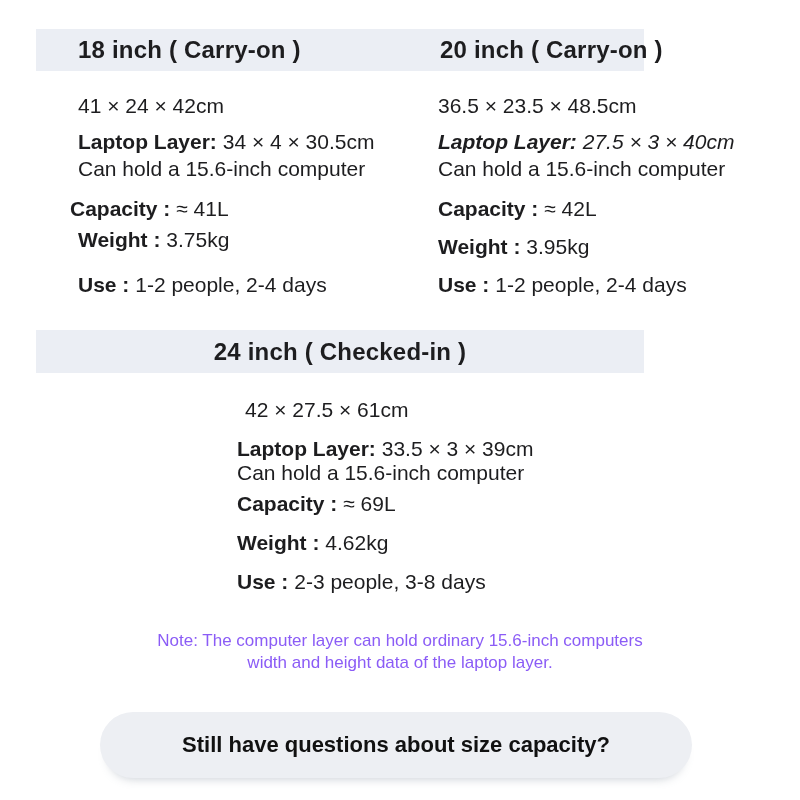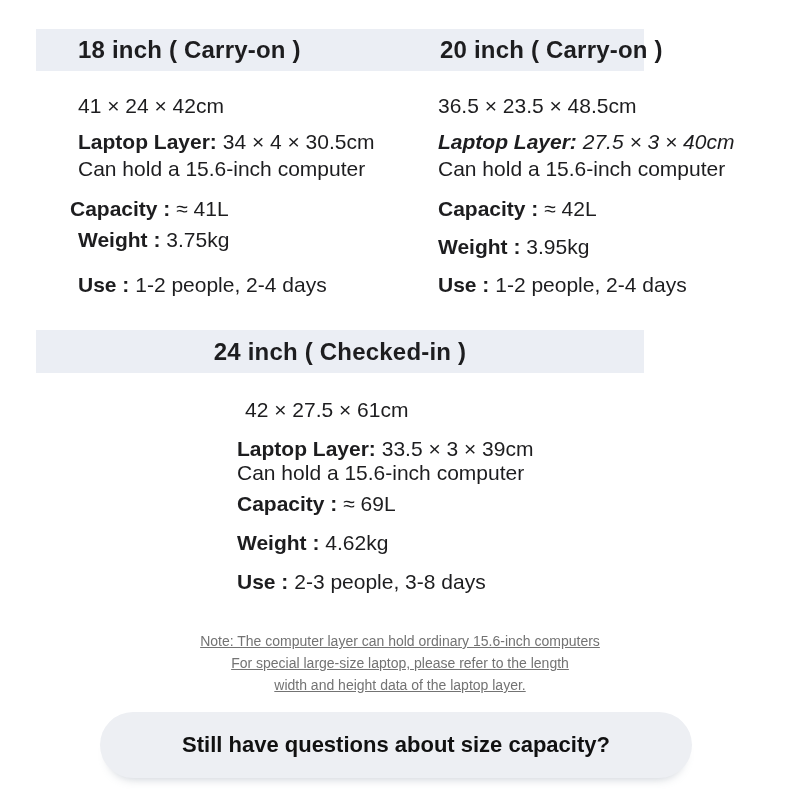--- a/index.html
+++ b/index.html
@@ -26,22 +26,22 @@
     left:0;width:100%;text-align:center;
   }
   .spec-line{
     position:absolute;
     font-size:21px;line-height:24px;
     white-space:nowrap;color:#1d1d1f;
   }
   .b{font-weight:bold;}
   .note-block{
     position:absolute;top:630px;left:0;width:800px;
-    text-align:center;color:#737373;
-    font-size:14px;line-height:22px;text-decoration:underline;
+    text-align:center;color:#8b5cf6;
+    font-size:17px;line-height:22px;
   }
   .cta-pill{
     position:absolute;
     left:100px;top:712px;width:592px;height:66px;
     background:#edeff3;border-radius:33px;
     box-shadow:0 9px 10px -8px rgba(140,150,165,.45);
     text-align:center;
     font-size:22px;font-weight:bold;line-height:28px;
     color:#111;
     padding-top:0;
@@ -86,19 +86,18 @@
   <div class="spec-line" style="left:245px;top:398px;">42 × 27.5 × 61cm</div>
   <div class="spec-line" style="left:237px;top:437px;"><span class="b">Laptop Layer:</span> <span>33.5 × 3 × 39cm</span></div>
   <div class="spec-line" style="left:237px;top:461px;">Can hold a 15.6-inch computer</div>
   <div class="spec-line" style="left:237px;top:492px;"><span class="b">Capacity :</span> <span>≈ 69L</span></div>
   <div class="spec-line" style="left:237px;top:531px;"><span class="b">Weight :</span> <span>4.62kg</span></div>
   <div class="spec-line" style="left:237px;top:570px;"><span class="b">Use :</span> <span>2-3 people, 3-8 days</span></div>
 </section>
 
 <div class="note-block">
   <div>Note: The computer layer can hold ordinary 15.6-inch computers</div>
-  <div>For special large-size laptop, please refer to the length</div>
   <div>width and height data of the laptop layer.</div>
 </div>
 
 <button class="cta-pill">
   <div>Still have questions about size capacity?</div>
 </button>
 
 </body></html>

